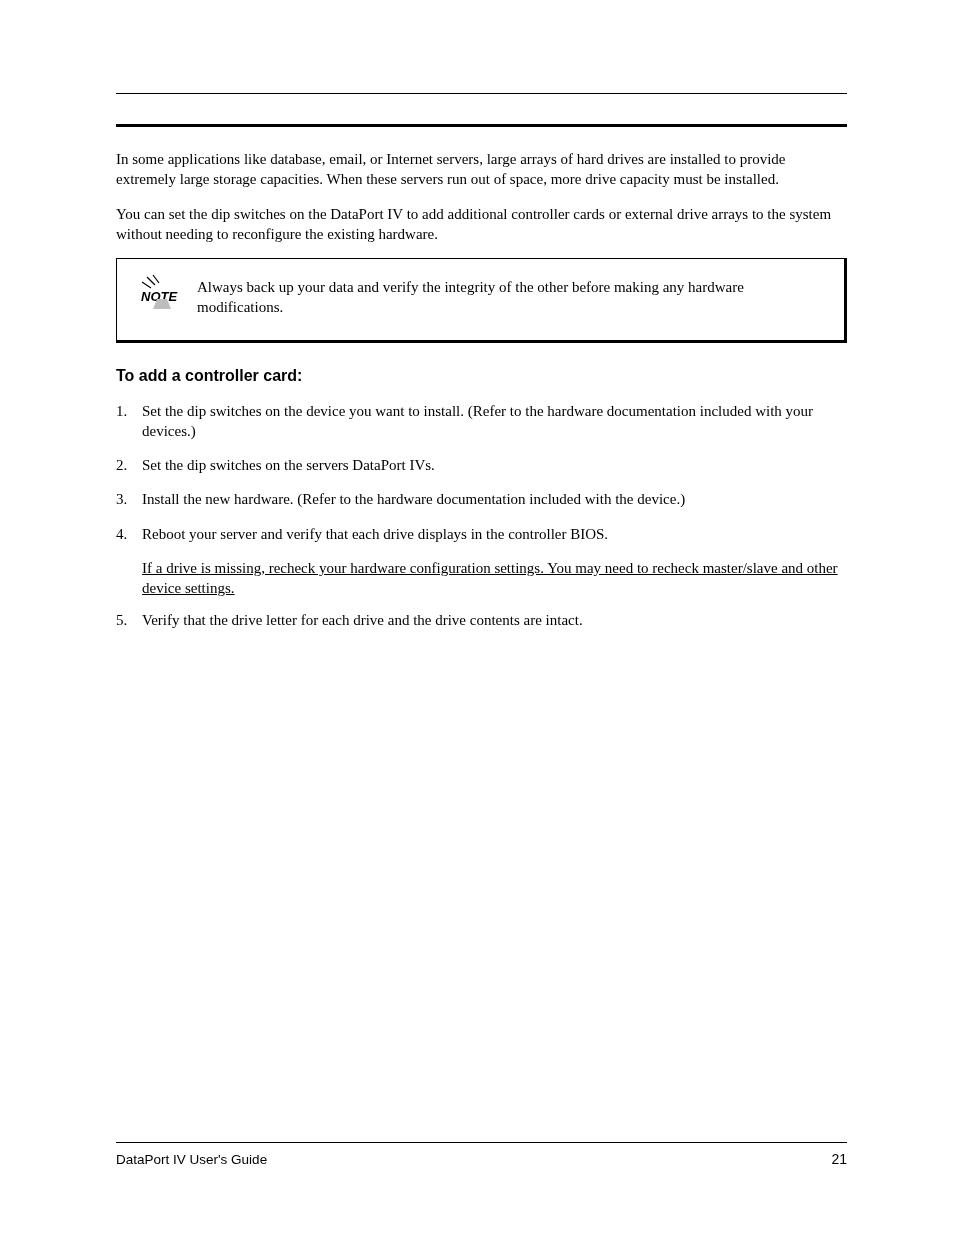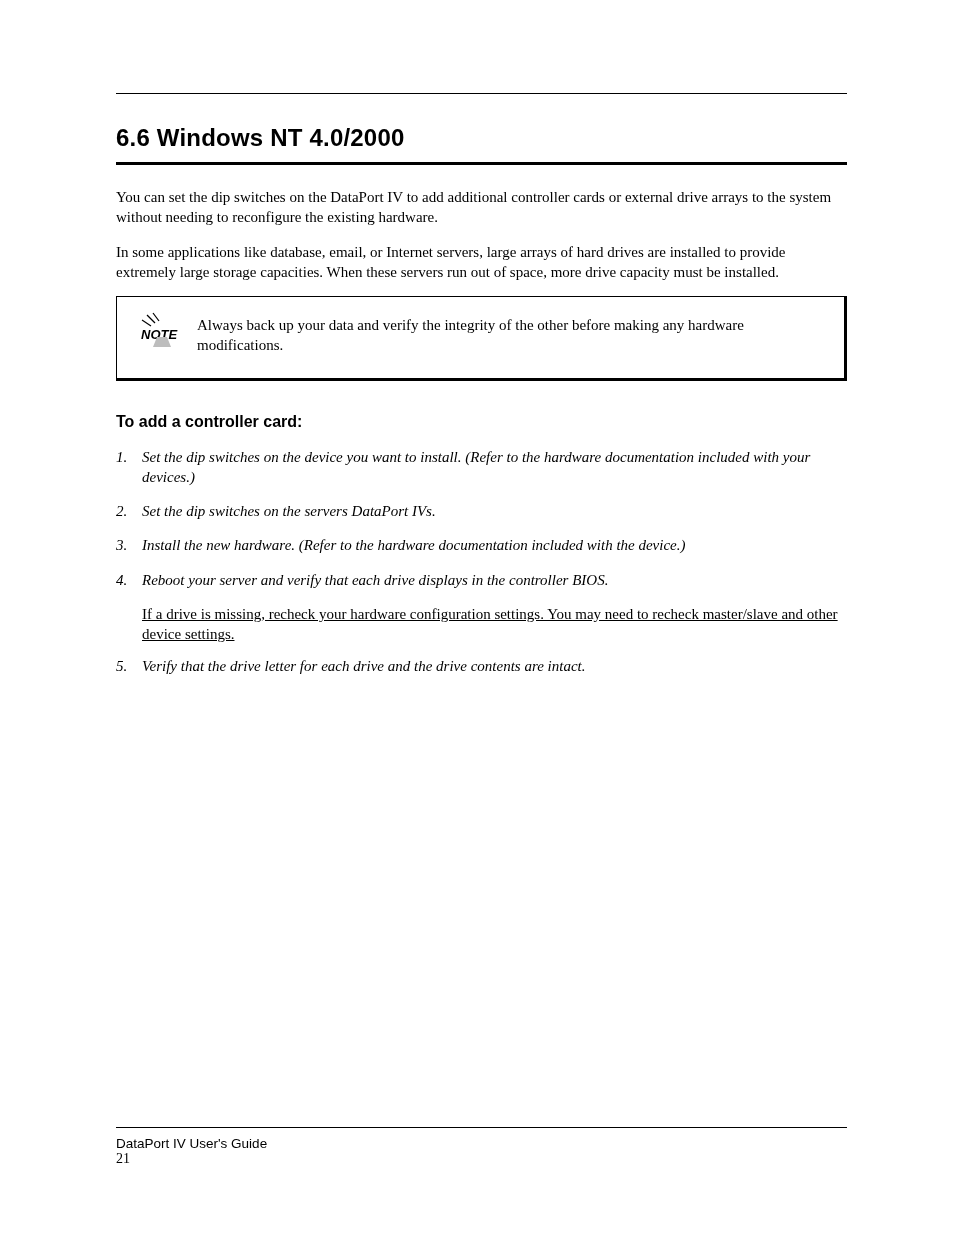--- a/index.html
+++ b/index.html
@@ -34,21 +34,21 @@
   .para {
     font-size: 15px;
     line-height: 1.35;
     margin-bottom: 14px;
   }
   .note-box {
     position: relative;
     border: 1px solid #000;
     border-right: 3px solid #000;
     border-bottom: 3px solid #000;
-    margin: 10px 0 32px 0;
+    margin: 10px 0 24px 0;
     padding: 18px 18px 22px 80px;
     min-height: 78px;
   }
   .note-icon {
     position: absolute;
     left: 20px;
     top: 14px;
     width: 44px;
     height: 38px;
   }
@@ -60,21 +60,20 @@
     font-family: Arial, Helvetica, sans-serif;
     font-weight: 700;
     font-size: 16px;
     margin-top: 4px;
     margin-bottom: 16px;
   }
   .numbered-list {
     list-style: none;
     counter-reset: step;
     margin-left: 0;
-    font-style: italic;
   }
   .numbered-list > li {
     counter-increment: step;
     font-size: 15px;
     line-height: 1.35;
     margin-bottom: 14px;
     padding-left: 26px;
     position: relative;
   }
   .numbered-list > li::before {
@@ -99,43 +98,37 @@
     border: none;
     border-top: 1px solid #000;
     margin-bottom: 8px;
   }
   .foot-line {
     display: flex;
     justify-content: space-between;
     align-items: baseline;
     font-family: Arial, Helvetica, sans-serif;
     font-size: 13.5px;
-    flex-direction: column;
   }
   .foot-page {
     font-size: 14px;
-    font-family: Liberation Serif, serif;
   }
 </style>
 </head>
 <body>
 
 <div class="page">
 
   <hr class="thin-rule">
 
-  <h1 class="section-title">
-    <span>6.6</span>
-    <span>Windows NT 4.0/2000</span>
-  </h1>
 
   <hr class="thick-rule">
 
+  <p class="para">In some applications like database, email, or Internet servers, large arrays of hard drives are installed to provide extremely large storage capacities. When these servers run out of space, more drive capacity must be installed.</p>
   <p class="para">You can set the dip switches on the DataPort IV to add additional controller cards or external drive arrays to the system without needing to reconfigure the existing hardware.</p>
-  <p class="para">In some applications like database, email, or Internet servers, large arrays of hard drives are installed to provide extremely large storage capacities. When these servers run out of space, more drive capacity must be installed.</p>
 
   <div class="note-box">
     <svg class="note-icon" viewBox="0 0 44 38">
       <g>
         <line x1="10" y1="4" x2="18" y2="12" stroke="#000" stroke-width="1.2"></line>
         <line x1="16" y1="2" x2="22" y2="10" stroke="#000" stroke-width="1.2"></line>
         <line x1="5" y1="9" x2="14" y2="15" stroke="#000" stroke-width="1.2"></line>
         <text x="4" y="28" font-family="Arial Black, Arial, sans-serif" font-weight="900" font-size="13" font-style="italic" fill="#000">NOTE</text>
         <polygon points="20,26 30,26 34,36 16,36" fill="#bdbdbd"></polygon>
       </g>

